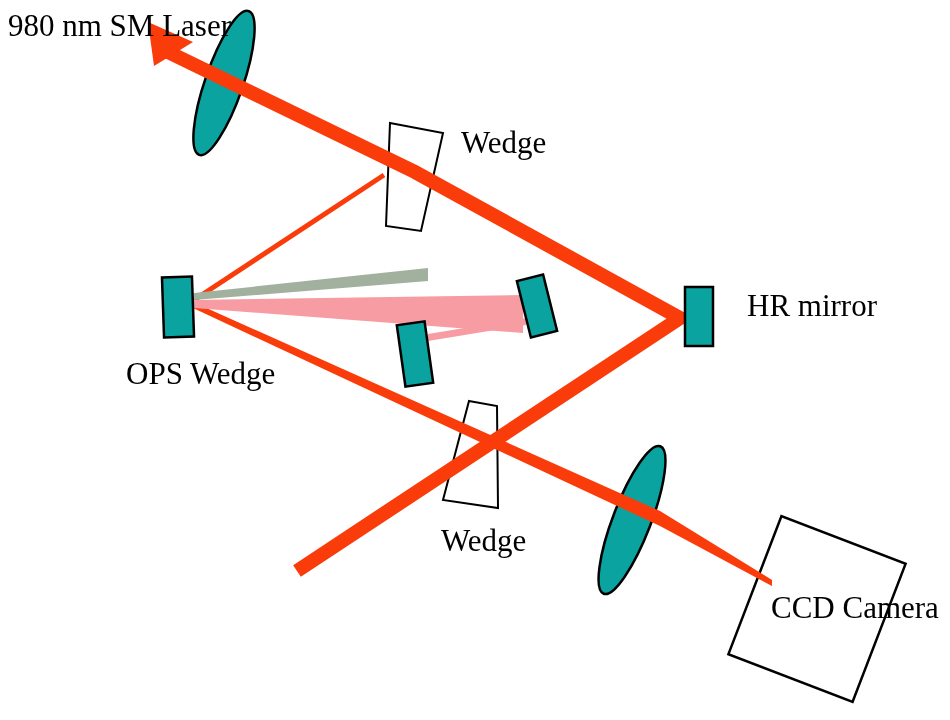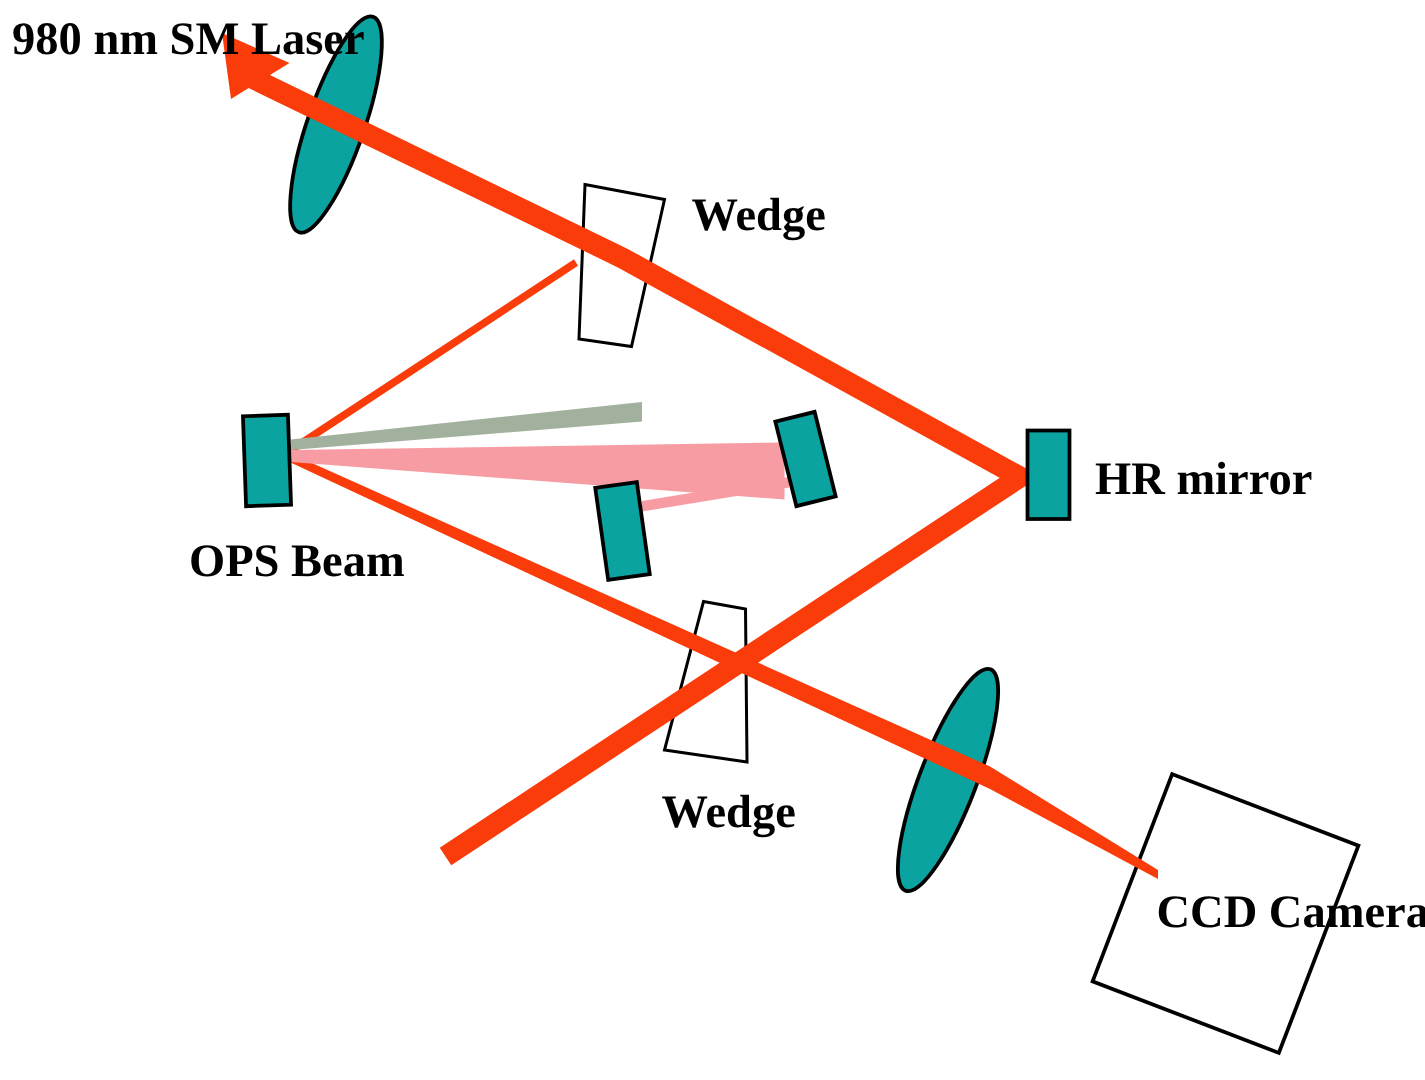--- a/index.html
+++ b/index.html
@@ -3,21 +3,21 @@
 <meta charset="utf-8">
 <style>
   html, body { margin: 0; padding: 0; }
   body {
     width: 950px; height: 720px;
     background: #ffffff;
     font-family: "Liberation Serif", "DejaVu Serif", serif;
     position: relative;
     overflow: hidden;
   }
-  #stage { position: absolute; left: 0; top: 0; width: 768px; height: 720px; font-weight: bold; }
+  #stage { position: absolute; left: 0; top: 0; width: 768px; height: 720px; }
   #stage svg { position: absolute; left: 0; top: 0; }
   .lbl {
     position: absolute;
     font-size: 31px;
     color: #000;
     white-space: nowrap;
     line-height: 1.05;
     letter-spacing: 0px;
   }
 </style>
@@ -50,21 +50,21 @@
     <rect x="401" y="323" width="28" height="62" transform="rotate(-8 415 354)" stroke="#000" stroke-width="2.5" fill="#0ba3a0"></rect>
     <rect x="685" y="287" width="28" height="59" stroke="#000" stroke-width="2.5" fill="#0ba3a0"></rect>
   </svg>
 
   <div class="lbl" style="left:8px; top:10px;">980 nm SM Laser</div>
 
   <div class="lbl" style="left:461px; top:127px;">Wedge</div>
 
 
 
-  <div class="lbl" style="left:126px; top:358px;">OPS Beam</div>
+  <div class="lbl" style="left:126px; top:358px;">OPS Wedge</div>
 
-  <div class="lbl" style="left:730px; top:290px;margin-top:13px;">HR mirror</div>
+  <div class="lbl" style="left:747px; top:290px;">HR mirror</div>
 
   <div class="lbl" style="left:441px; top:525px;">Wedge</div>
 
   <div class="lbl" style="left:771px; top:592px;">CCD Camera</div>
 
 </div>
 
 </body></html>

